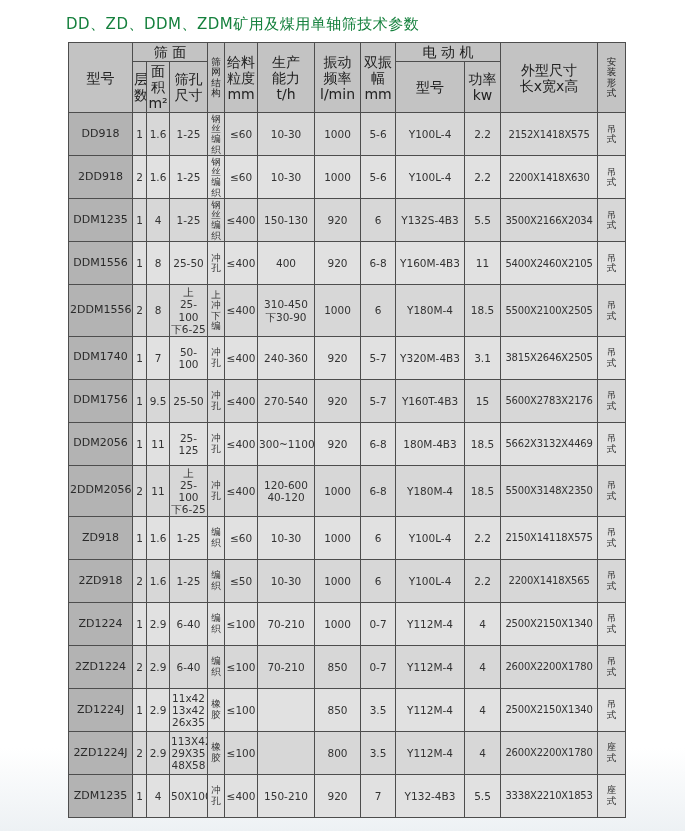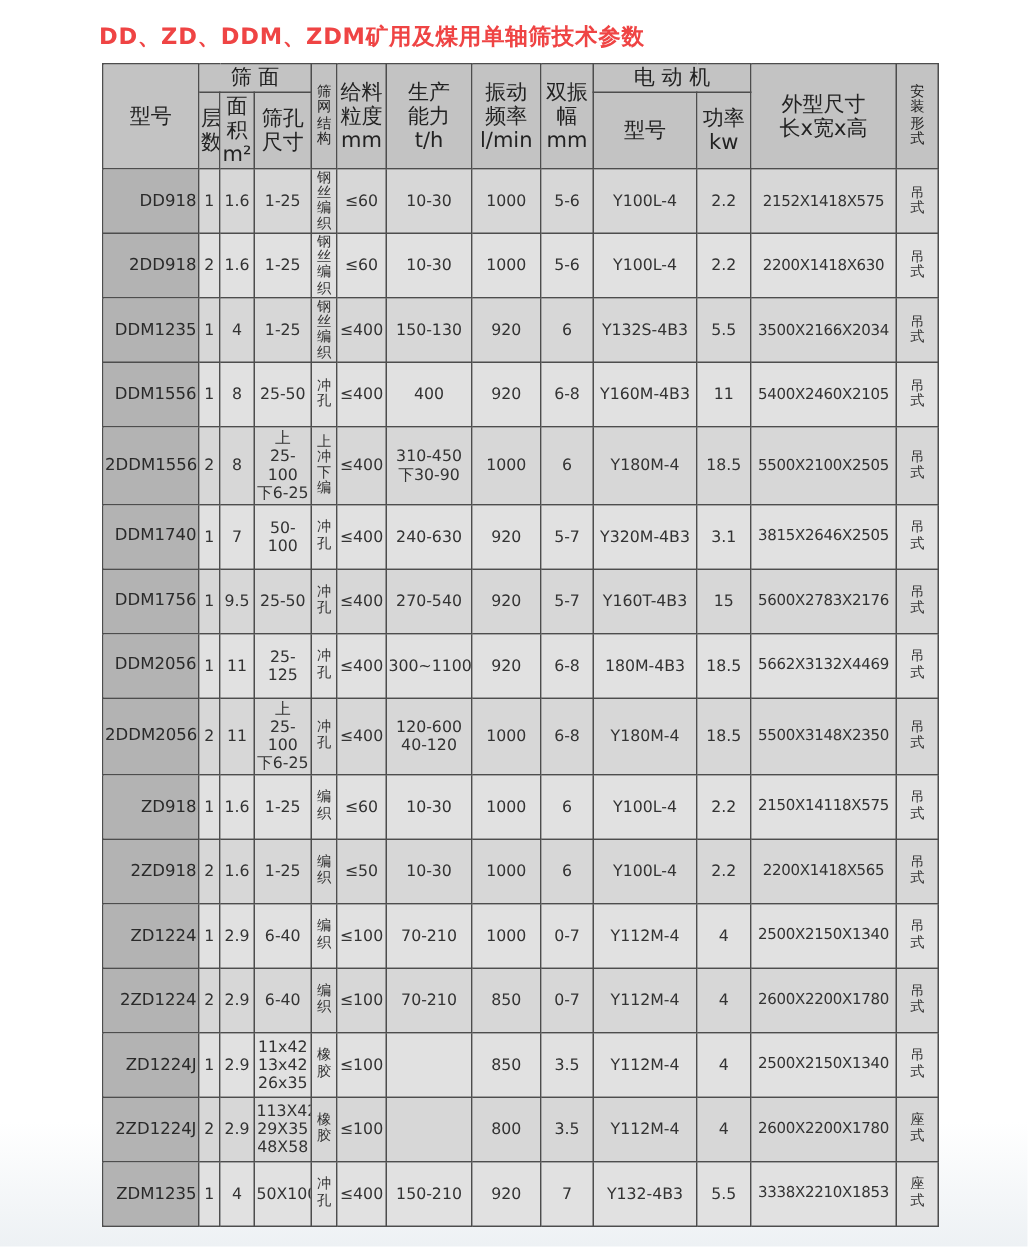--- a/index.html
+++ b/index.html
@@ -8,22 +8,22 @@
   }
   body {
     width: 685px;
     height: 831px;
     background: linear-gradient(180deg, #ffffff 0%, #ffffff 90%, #edf1f4 100%);
     font-family: "DejaVu Sans", sans-serif;
     color: #1f1f1f;
   }
   .title {
     font-size: 15px;
-    font-weight: bold;
-    color: #ef4444;
+    font-weight: normal;
+    color: #15803d;
     letter-spacing: 0.5px;
     margin: 0;
     padding: 15px 17px 8px 66px;
   }
   table.spec-table {
     border-collapse: collapse;
     table-layout: fixed;
     margin-left: 68px;
     width: 557px;
     border: 1px solid #454545;
@@ -49,21 +49,20 @@
     font-size: 10.5px;
     color: #333;
     background: #e1e1e1;
     height: 40px;
   }
   .spec-table tbody tr:nth-child(odd) td { background: #d7d7d7; }
   .spec-table td.model-col {
     background: #b3b3b3 !important;
     font-size: 11px;
     color: #2a2a2a;
-    text-align: right;
   }
   .spec-table .vtext {
     font-size: 9.5px;
     line-height: 1.1;
     padding: 0;
   }
   .spec-table td.dims {
     font-size: 10px;
     letter-spacing: -0.2px;
     margin-left: 22px;
@@ -228,21 +227,21 @@
 式</td>
       </tr>
       <tr>
         <td class="model-col">DDM1740</td>
         <td>1</td>
         <td>7</td>
         <td>50-100</td>
         <td class="vtext">冲
 孔</td>
         <td>≤400</td>
-        <td>240-630</td>
+        <td>240-360</td>
         <td>920</td>
         <td>5-7</td>
         <td>Y320M-4B3</td>
         <td>3.1</td>
         <td class="dims">3815X2646X2505</td>
         <td class="vtext">吊
 式</td>
       </tr>
       <tr>
         <td class="model-col">DDM1756</td>

